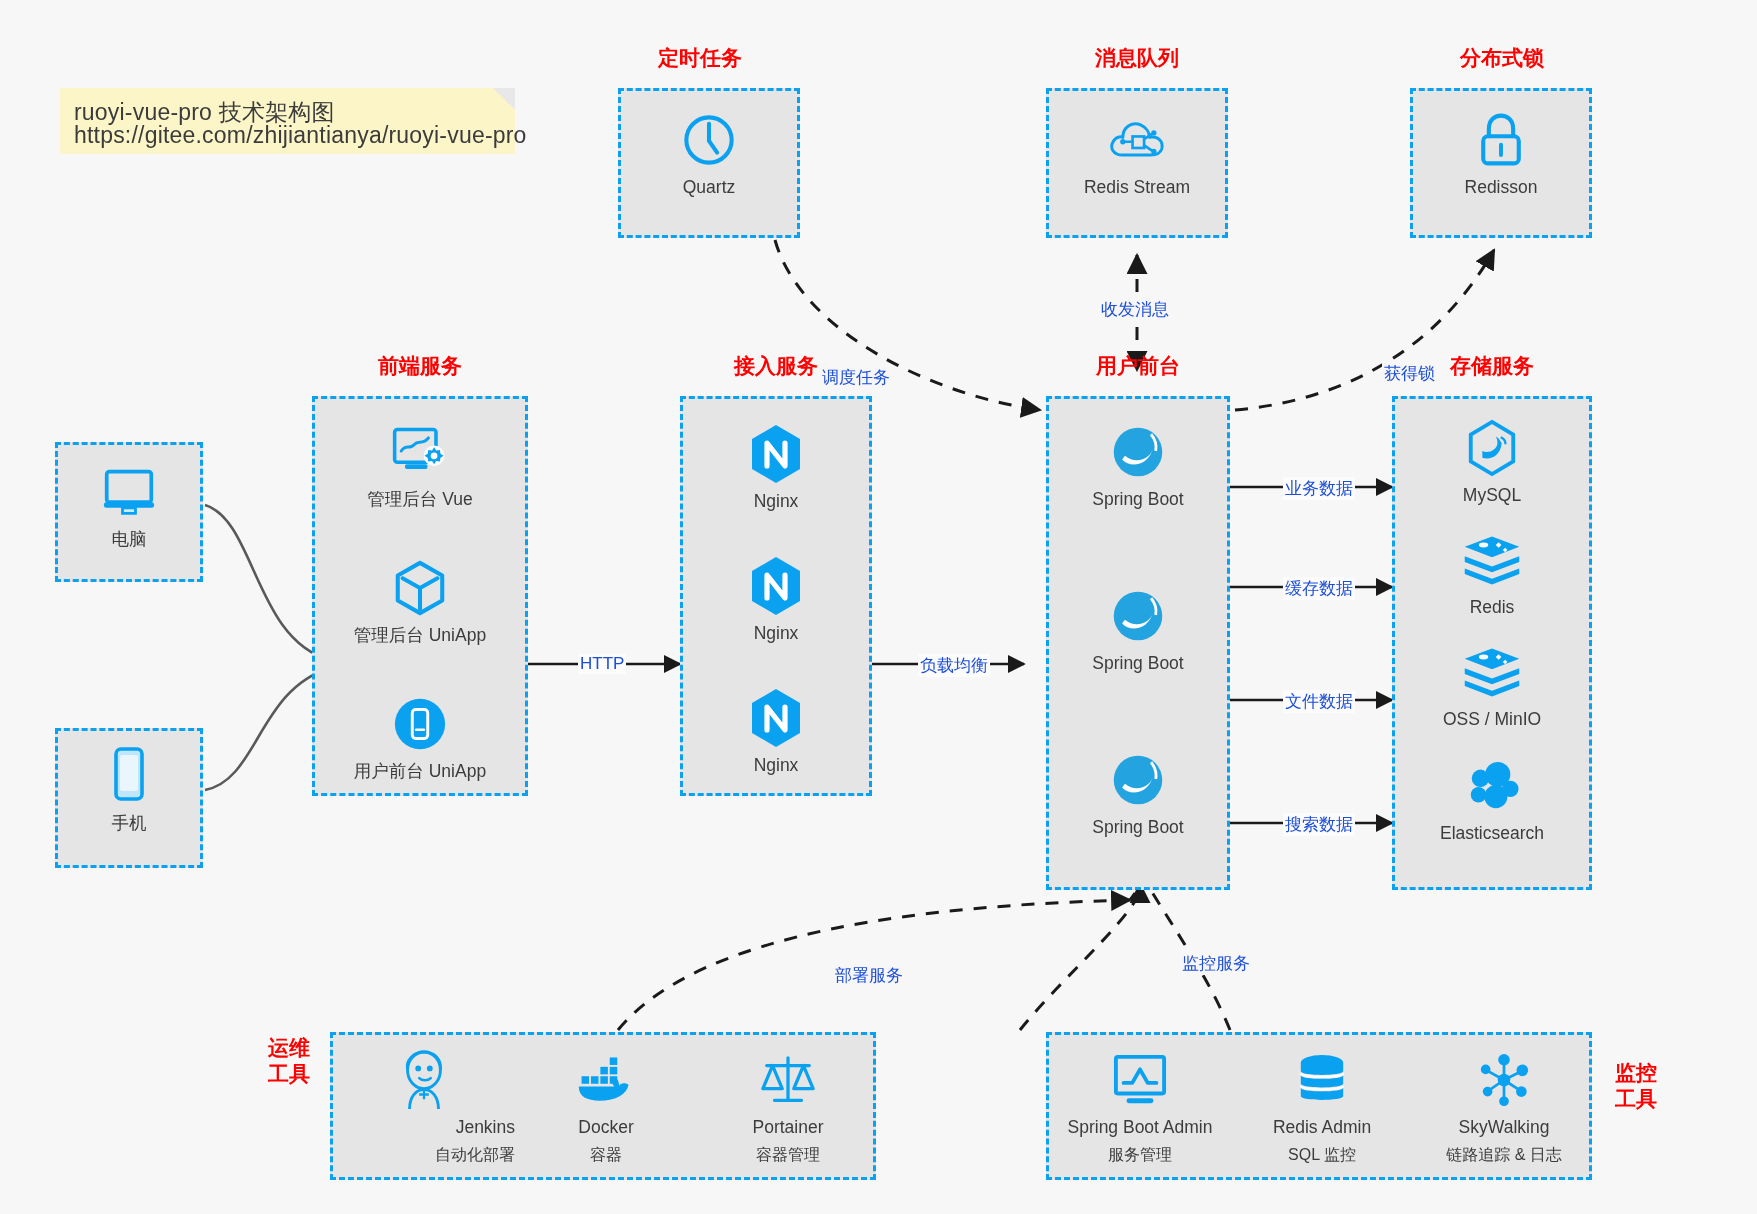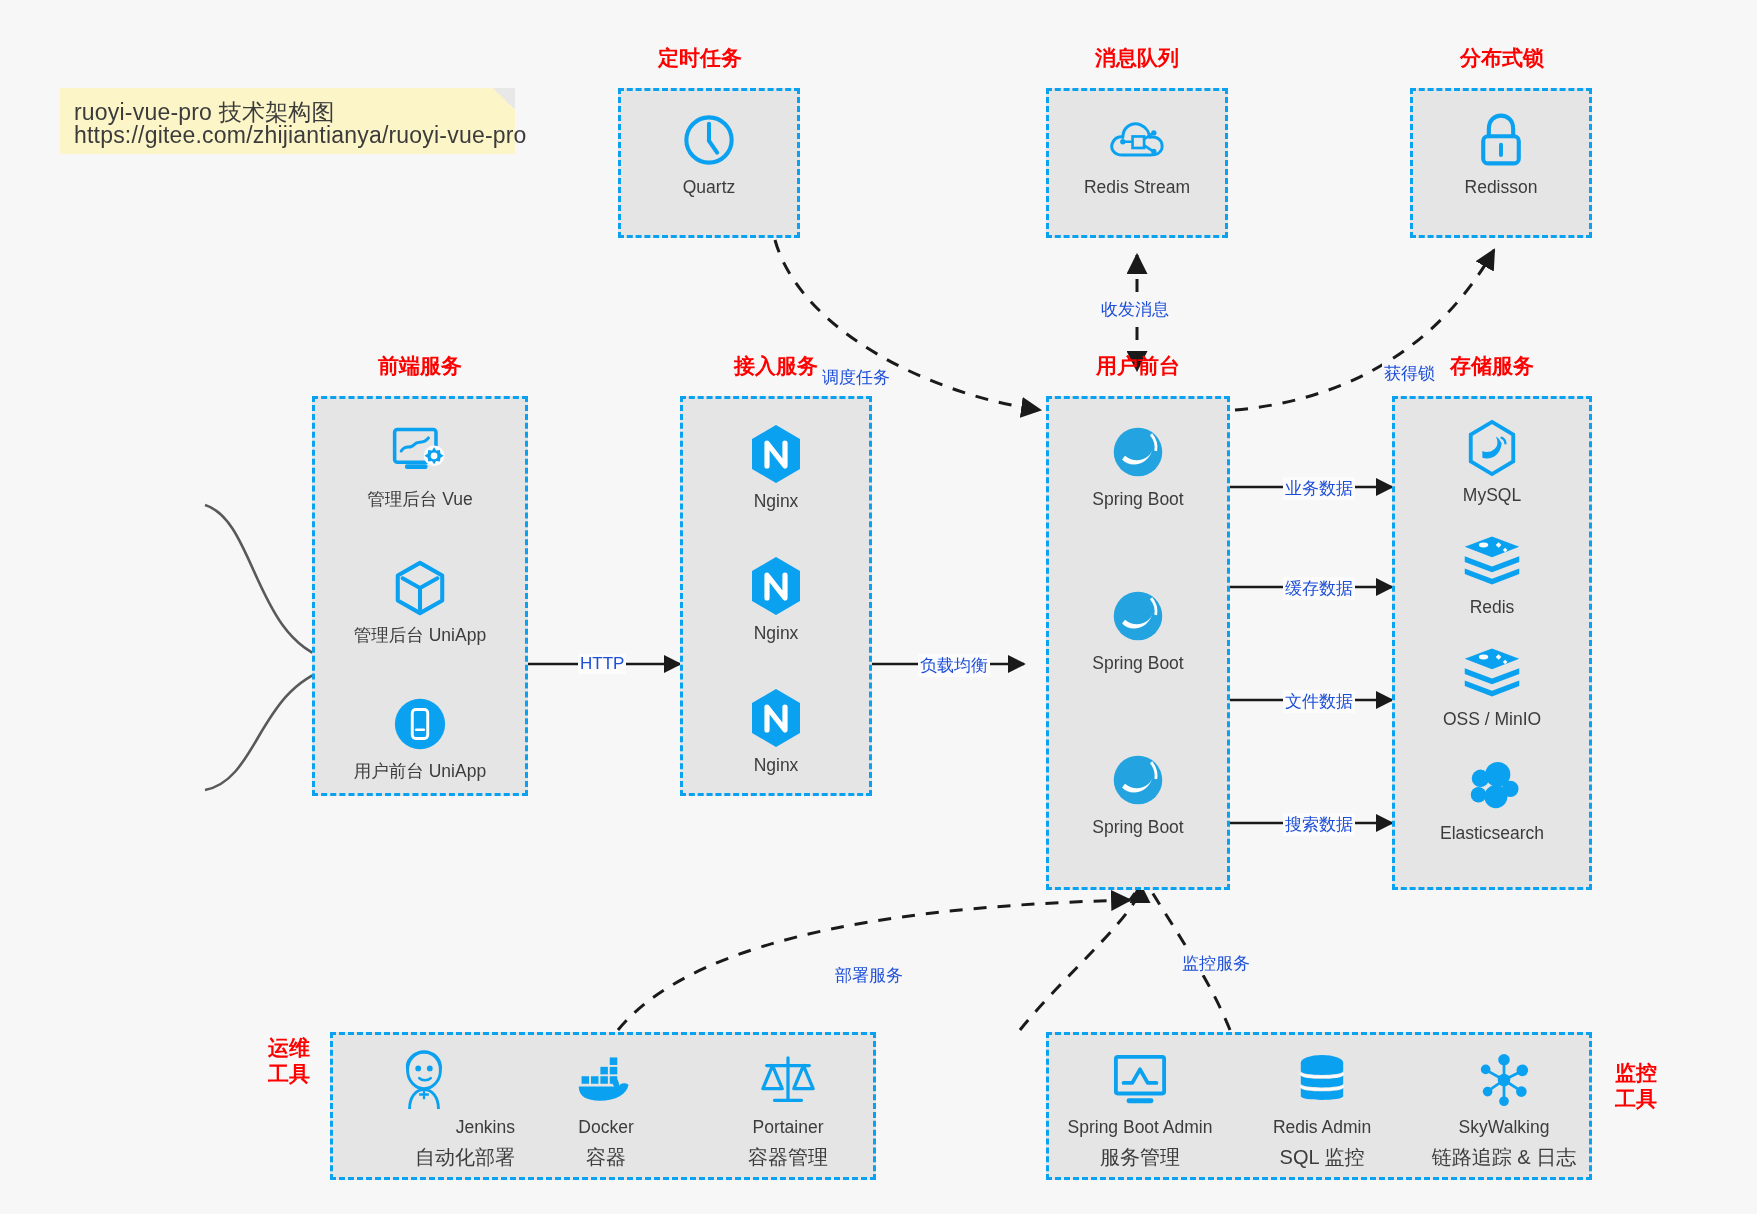--- a/index.html
+++ b/index.html
@@ -43,21 +43,21 @@
     text-align:center;white-space:nowrap;
   }
   .cap.stacked{line-height:1.22;}
 
   
   .node{position:absolute;text-align:center;width:100%;}
   .node .ic{height:62px;display:flex;align-items:center;justify-content:center;}
   .node .nm{
     margin-top:6px;color:#3c3c3c;font-size:17.5px;line-height:1.25;white-space:nowrap;
   }
-  .node .nm.sub{font-size:20px;}
+  .node .nm.sub{font-size:16px;}
 
   .ic svg{display:block;}
 
   
   .elab{
     position:absolute;background:#fcfcfc;color:#1d4ed8;font-size:17px;
     padding:0 2px;white-space:nowrap;
   }
   .elab.d{background:#f7f7f7;}
 </style>
@@ -146,21 +146,44 @@
         <svg width="54" height="58" viewBox="0 0 56 62">
           <path d="M15 27 L15 19 C15 10 21 5 28 5 C35 5 41 10 41 19 L41 27" fill="none" stroke="#0aa1f0" stroke-width="4.4" stroke-linecap="round"></path>
           <rect x="9" y="27" width="38" height="29" rx="5" fill="none" stroke="#0aa1f0" stroke-width="4.4"></rect>
           <path d="M28 36 L28 47" stroke="#0aa1f0" stroke-width="4.2" stroke-linecap="round"></path>
         </svg>
       </div>
       <div class="nm">Redisson</div>
     </div>
   </div>
 
-
+  <div class="box" style="left:55px;top:442px;width:148px;height:140px;">
+    <div class="node" style="top:16px;">
+      <div class="ic">
+        <svg width="58" height="52" viewBox="0 0 62 56">
+          <rect x="7" y="6" width="48" height="33" rx="3" fill="none" stroke="#0aa1f0" stroke-width="4"></rect>
+          <rect x="4" y="39" width="54" height="6" rx="2.5" fill="#0aa1f0"></rect>
+          <path d="M24 45 L24 51 L38 51 L38 45 Z" fill="#cdecfb" stroke="#0aa1f0" stroke-width="3"></path>
+        </svg>
+      </div>
+      <div class="nm">电脑</div>
+    </div>
+  </div>
+
+  <div class="box" style="left:55px;top:728px;width:148px;height:140px;">
+    <div class="node" style="top:14px;">
+      <div class="ic">
+        <svg width="44" height="60" viewBox="0 0 44 60">
+          <rect x="9" y="3" width="26" height="50" rx="5" fill="#bfe6fa" stroke="#0aa1f0" stroke-width="3.6"></rect>
+          <rect x="13" y="9" width="18" height="36" rx="2" fill="#e9f6fe"></rect>
+        </svg>
+      </div>
+      <div class="nm">手机</div>
+    </div>
+  </div>
 
   <div class="cap" style="left:312px;top:352px;width:216px;">前端服务</div>
   <div class="box" style="left:312px;top:396px;width:216px;height:400px;">
     <div class="node" style="top:22px;">
       <div class="ic">
         <svg width="62" height="56" viewBox="0 0 66 58">
           <rect x="6" y="5" width="44" height="35" rx="3" fill="none" stroke="#0aa1f0" stroke-width="3.8"></rect>
           <path d="M13 28 C18 20 22 27 27 21 C31 16 36 22 42 14" fill="none" stroke="#0aa1f0" stroke-width="3.2" stroke-linecap="round"></path>
           <rect x="17" y="42" width="24" height="5" rx="2" fill="#0aa1f0"></rect>
           <circle cx="48" cy="33" r="11" fill="#fcfcfc"></circle>

